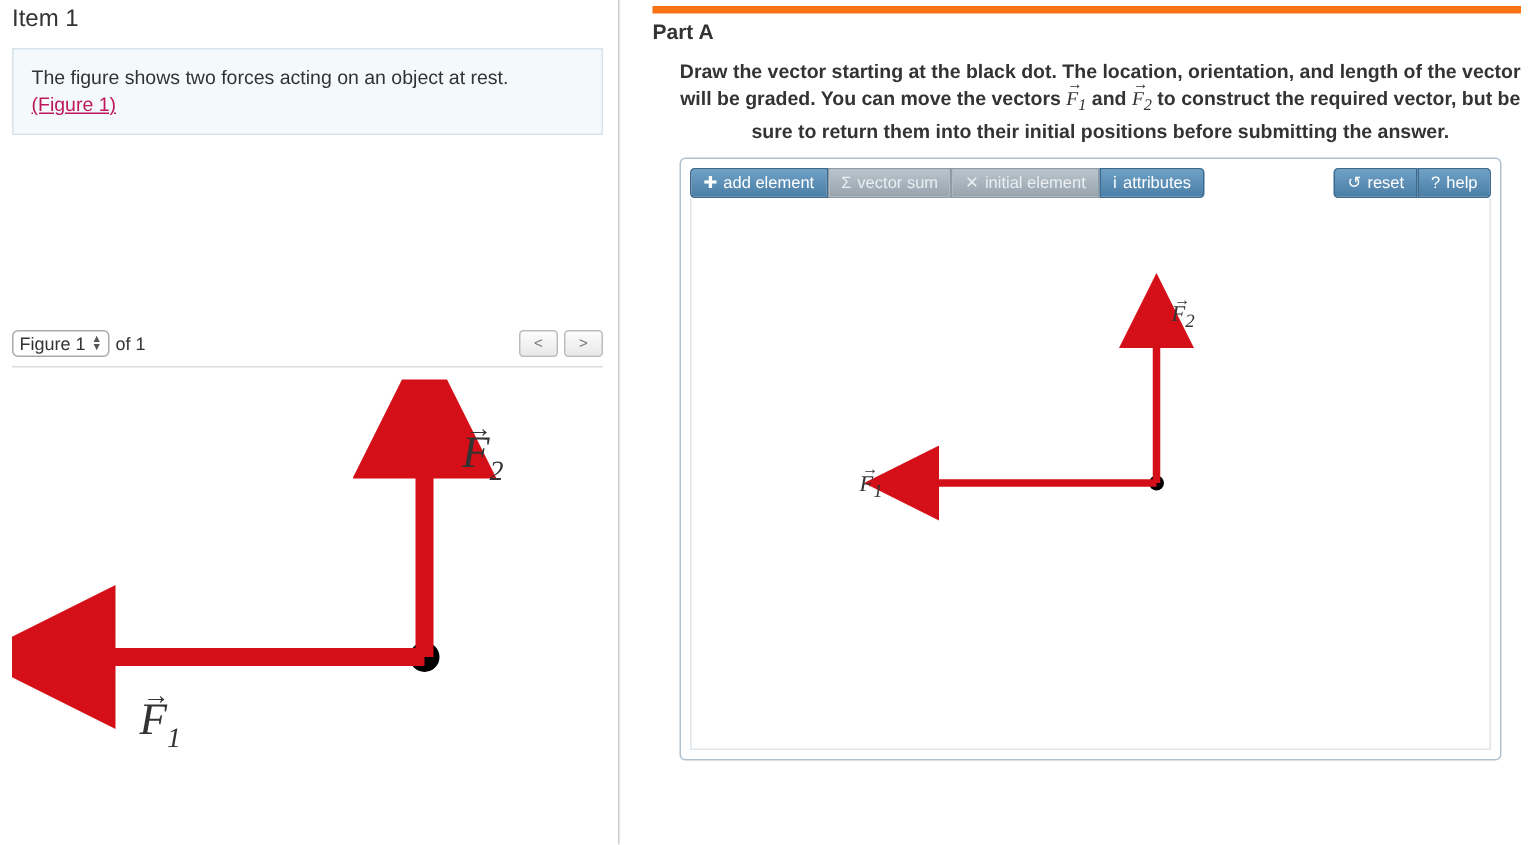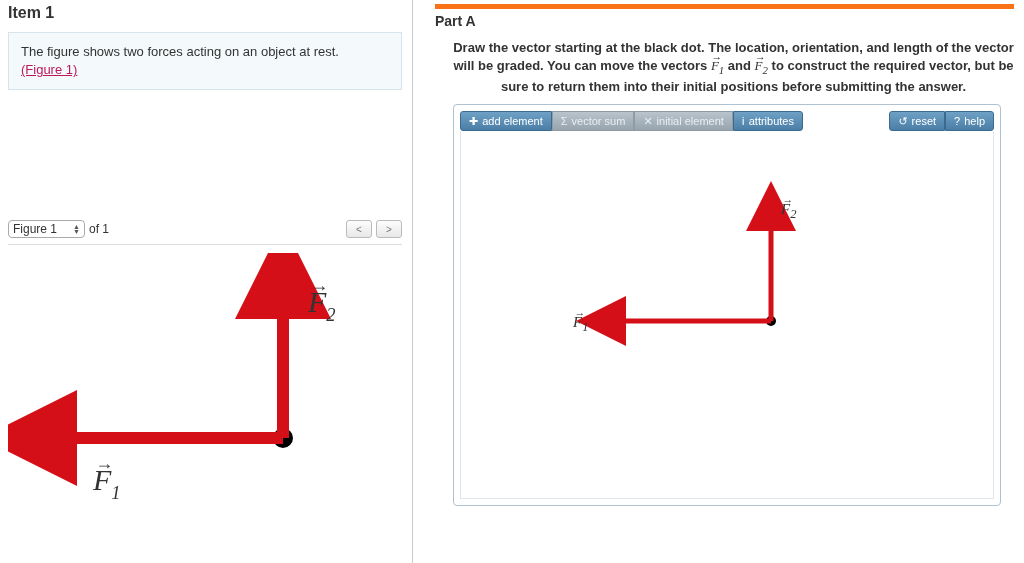--- a/index.html
+++ b/index.html
@@ -19,21 +19,21 @@
     border-right: 1px solid #ccc;
   }
   .right-col {
     flex: 1;
     padding: 4px 10px 0 22px;
   }
   .item-title {
     font-size: 16px;
     color: #333;
     margin-bottom: 10px;
-    font-weight: bold;
+    font-weight: normal;
   }
   .prompt-box {
     border: 1px solid #d6e4ec;
     background: #f4f9fb;
     padding: 10px 12px;
     font-size: 13px;
     line-height: 1.4;
     color: #333;
   }
   .prompt-box a { color: #be185d; text-decoration: underline; cursor: pointer; }
@@ -43,21 +43,21 @@
     align-items: center;
     gap: 4px;
     font-size: 12px;
   }
   .fig-select {
     border: 1px solid #aaa;
     border-radius: 4px;
     padding: 1px 4px;
     display: inline-flex;
     align-items: center;
-    gap: 16px;
+    gap: 4px;
     background: #fff;
   }
   .stepper-arrows {
     display:inline-flex; flex-direction:column; line-height:5px; font-size:7px; color:#555;
   }
   .pager-spacer { flex:1; }
   .pager-btn {
     width: 26px; height: 18px;
     border: 1px solid #bbb;
     border-radius: 3px;

